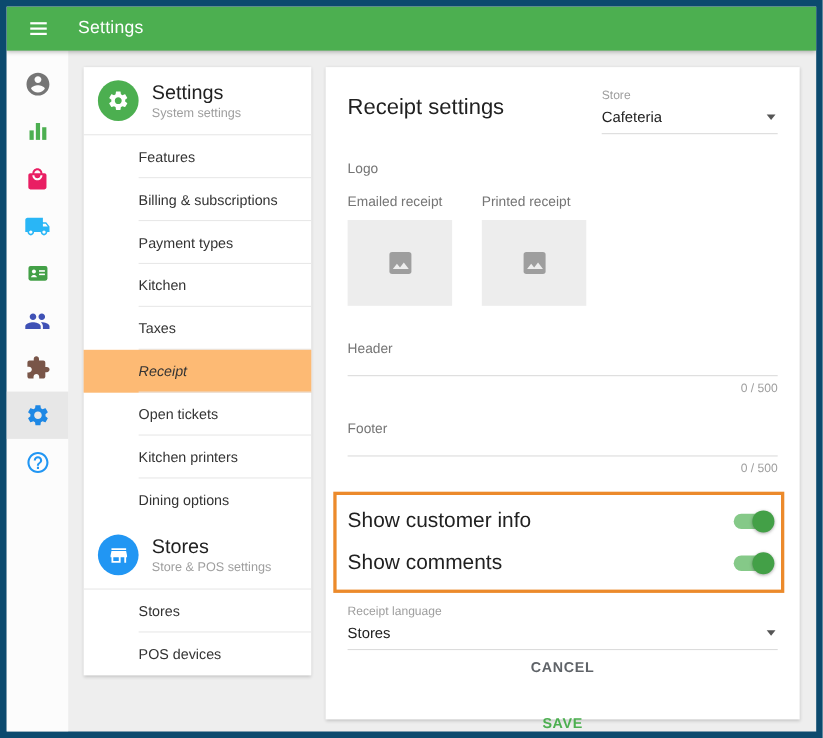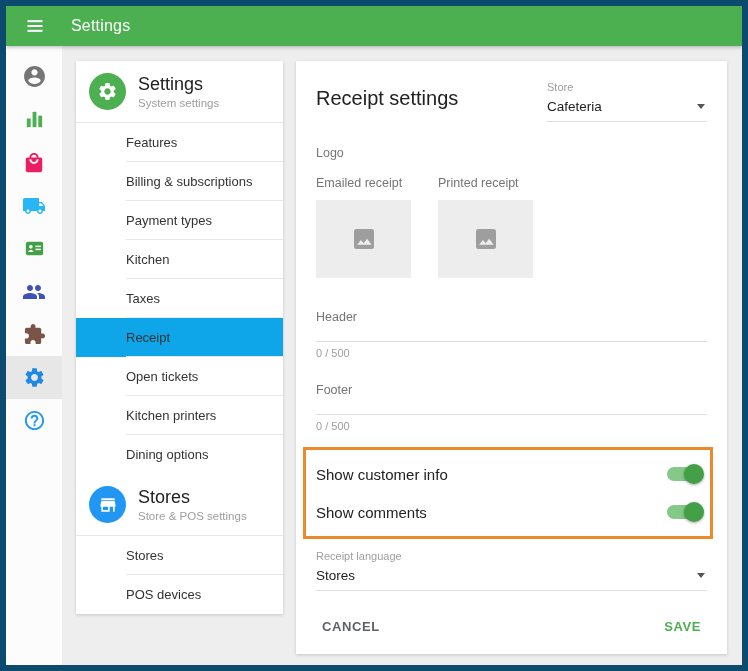--- a/index.html
+++ b/index.html
@@ -31,21 +31,21 @@
   .badge { width:37px; height:37px; border-radius:50%; display:flex; align-items:center; justify-content:center; flex:none; }
   .badge.green { background:#4caf50; }
   .badge.blue  { background:#2196f3; }
   .section-title { font-size:18px; color:#212121; }
   .section-sub { font-size:11.5px; color:#9e9e9e; margin-top:2px; }
   .menu-list { list-style:none;text-align:center; }
   .menu-item { position:relative; height:39px; display:flex; align-items:center; padding-left:50px;
                font-size:13px; color:#333; cursor:pointer; }
   .menu-item::after { content:""; position:absolute; left:50px; right:0; bottom:0; height:1px; background:#e8e8e8; }
   .menu-item:last-child::after { display:none; }
-  .menu-item.selected { background:#0ea5e9; }
+  .menu-item.selected { background:#fdba74;font-style:italic; }
 
   
   .main { flex:1; height:593px; padding:20px 20px 16px; display:flex; flex-direction:column; min-width:0; }
   .title-row { display:flex; justify-content:space-between; align-items:flex-start; }
   .page-title { font-size:20px; color:#212121; margin-top:6px; }
 
   .select { width:160px; cursor:pointer; }
   .sel-label { font-size:11px; color:#9e9e9e; }
   .sel-value { display:flex; justify-content:space-between; align-items:center; font-size:13.5px; color:#212121;
                padding:6px 2px 7px 0; border-bottom:1px solid #dcdcdc; }
@@ -53,34 +53,34 @@
 
   .field-label { font-size:12.5px; color:#757575; }
   .logo-label { margin-top:24px; }
   .logo-types { display:flex; gap:26px; margin-top:16px; }
   .logo-col { width:96px; }
   .logo-box { width:95px; height:78px; background:#ededed; margin-top:10px;
               display:flex; align-items:center; justify-content:center; cursor:pointer; }
 
   .text-field { margin-top:32px; }
   .tf-line { border-bottom:1px solid #dcdcdc; height:18px; cursor:text; }
-  .tf-counter { font-size:11px; color:#9e9e9e; margin-top:5px; }
+  .tf-counter { text-align:right; font-size:11px; color:#9e9e9e; margin-top:5px; }
 
   .toggles-wrap { position:relative; margin-top:18px; padding:5px 0; }
   .annotation { position:absolute; top:-3px; bottom:-3px; left:-13px; right:-6px;
                 border:3px solid #ec8a2b; pointer-events:none; }
   .toggle-row { height:38px; display:flex; align-items:center; justify-content:space-between; }
-  .toggle-label { font-size:15px; color:#212121; }
+  .toggle-label { font-size:19px; color:#212121; }
   .switch { width:34px; height:14px; border-radius:8px; background:#85c988; position:relative; cursor:pointer; margin-right:6px; }
   .switch .thumb { position:absolute; width:20px; height:20px; border-radius:50%; background:#43a047;
                    right:-3px; top:-3px; box-shadow:0 1px 3px rgba(0,0,0,.35); }
 
   .lang-select { margin-top:14px; width:auto; }
 
-  .actions { margin-top:auto; display:flex; justify-content:space-between; gap:36px; padding:8px 6px 4px; }
+  .actions { margin-top:auto; display:flex; justify-content:flex-start; gap:36px; padding:8px 6px 4px;flex-direction:column; }
   .btn { font-size:13px; font-weight:bold; letter-spacing:.6px; cursor:pointer; background:none; border:none; font-family:inherit; }
   .btn.cancel { color:#5f6368; }
   .btn.save { color:#4caf50; }
 </style>
 </head>
 <body>
 
 <div class="screen">
 
   <div class="app-bar">

